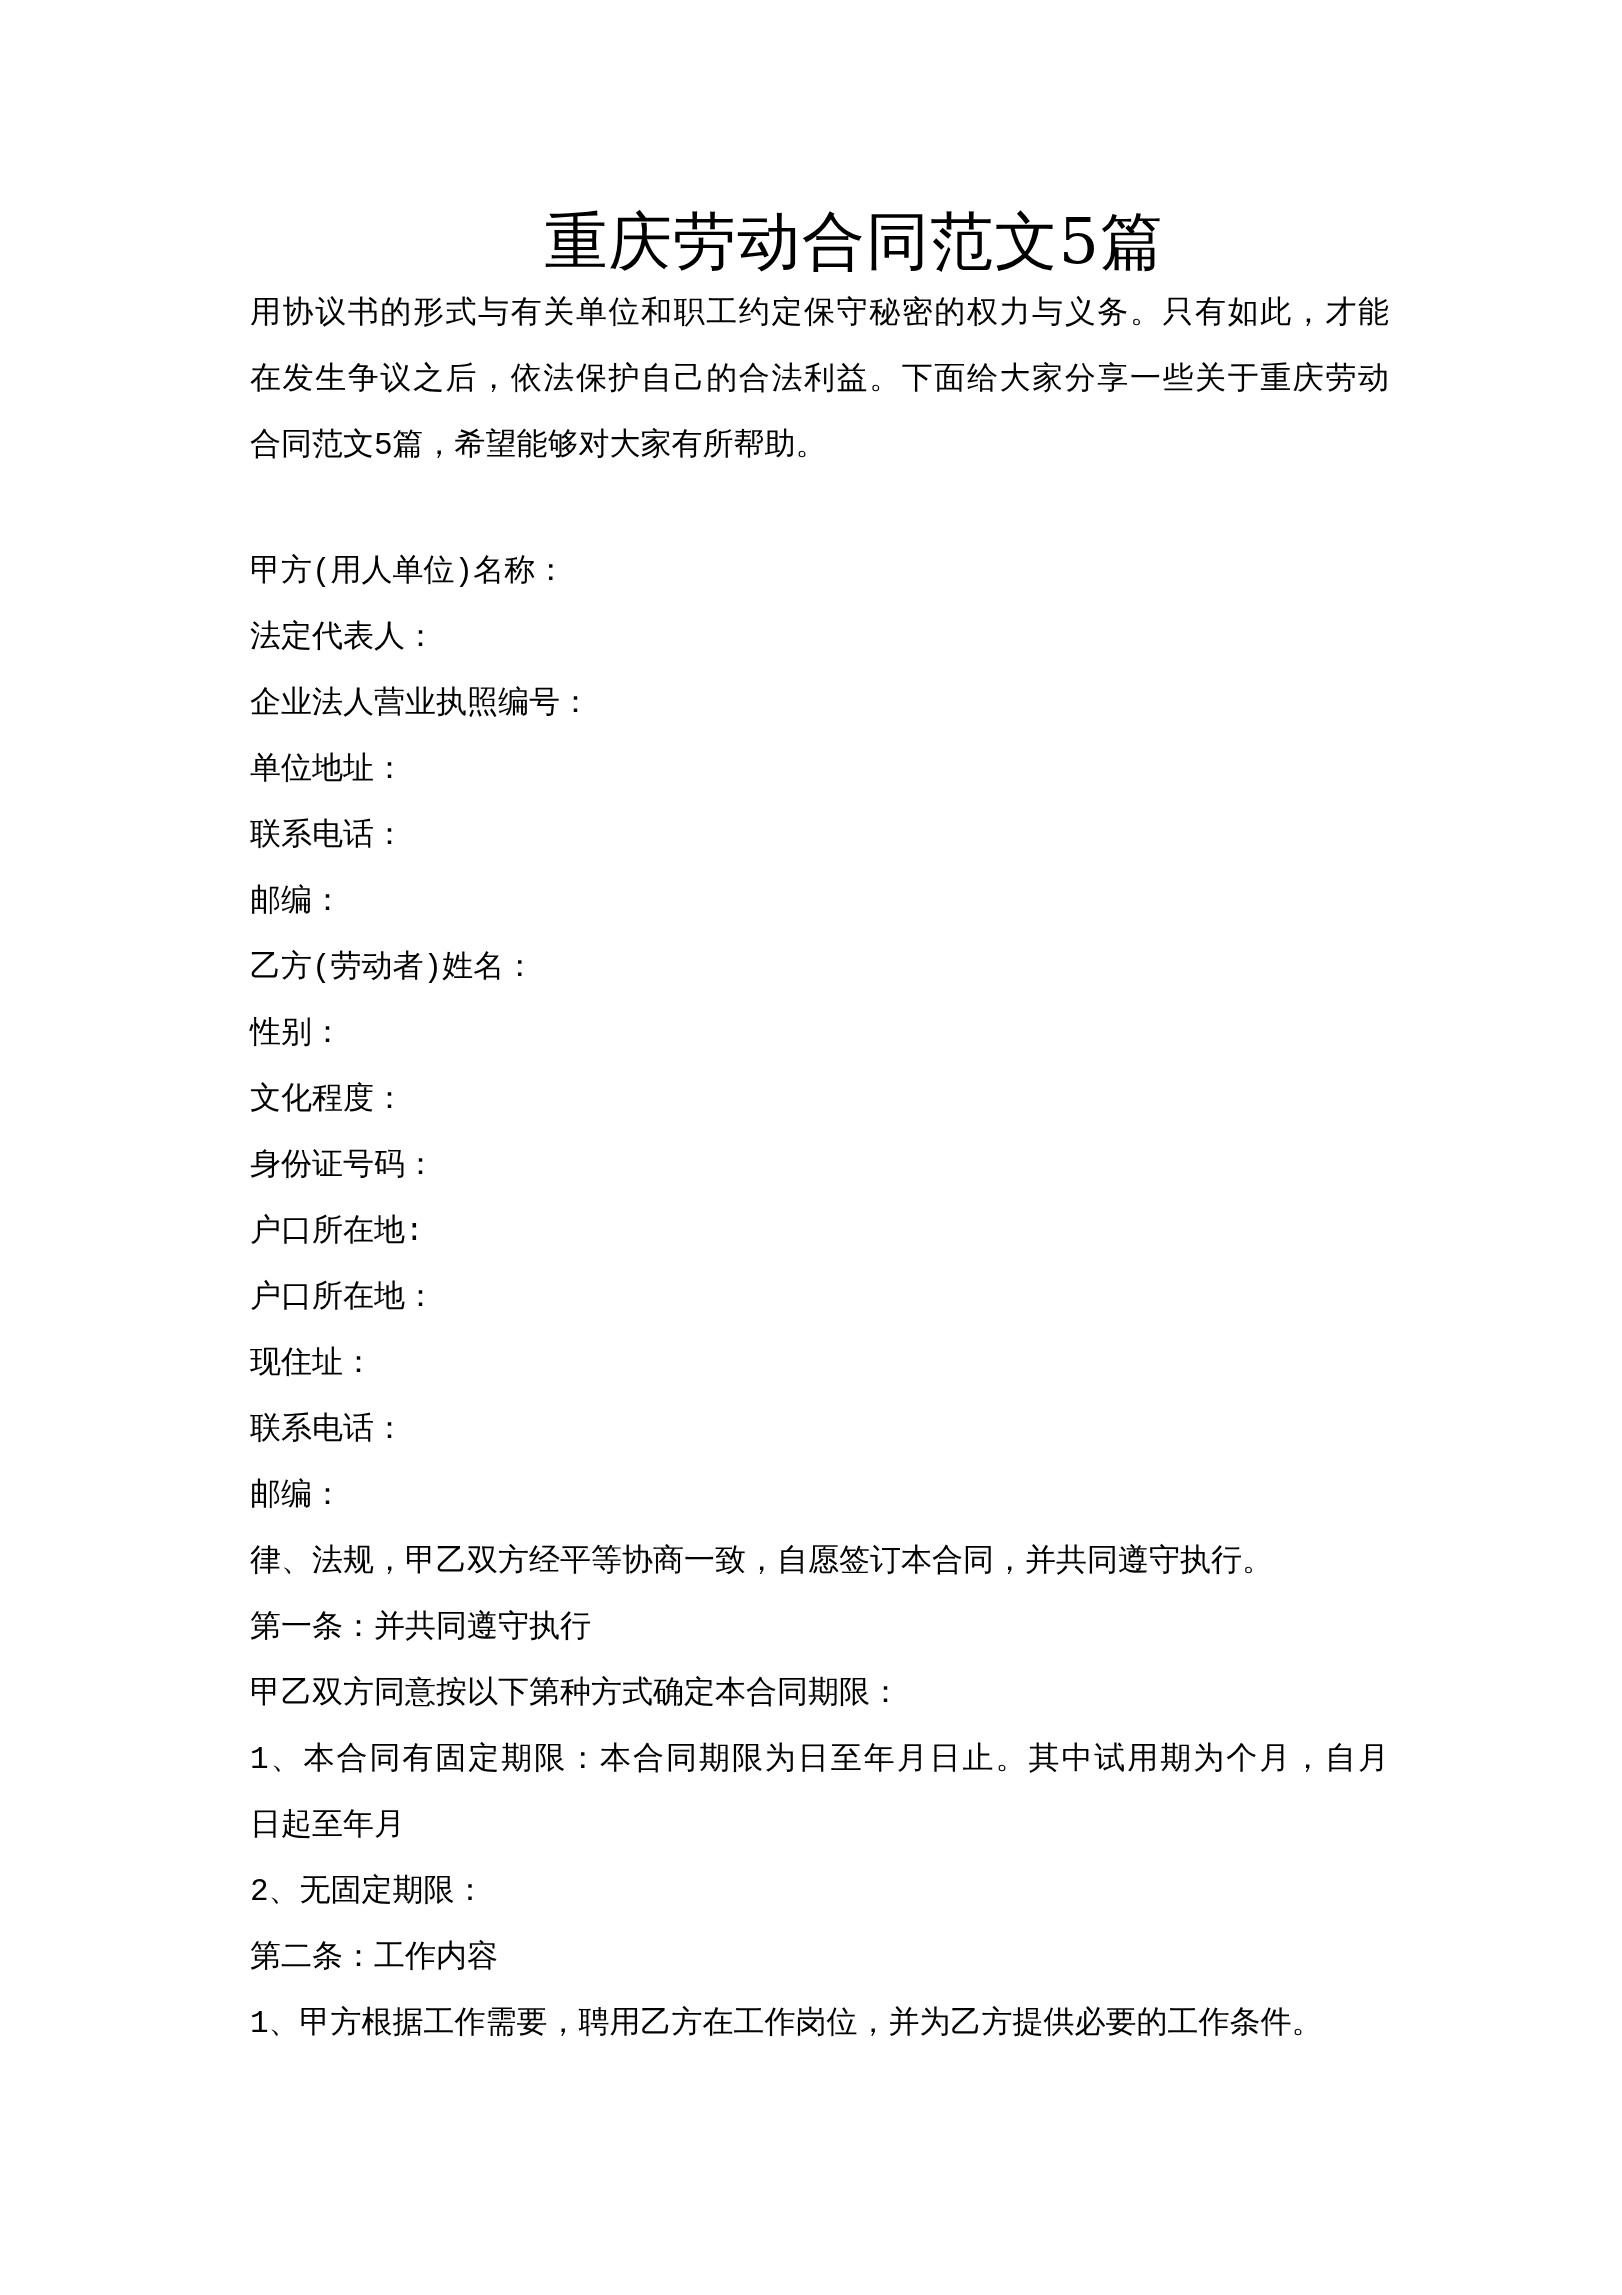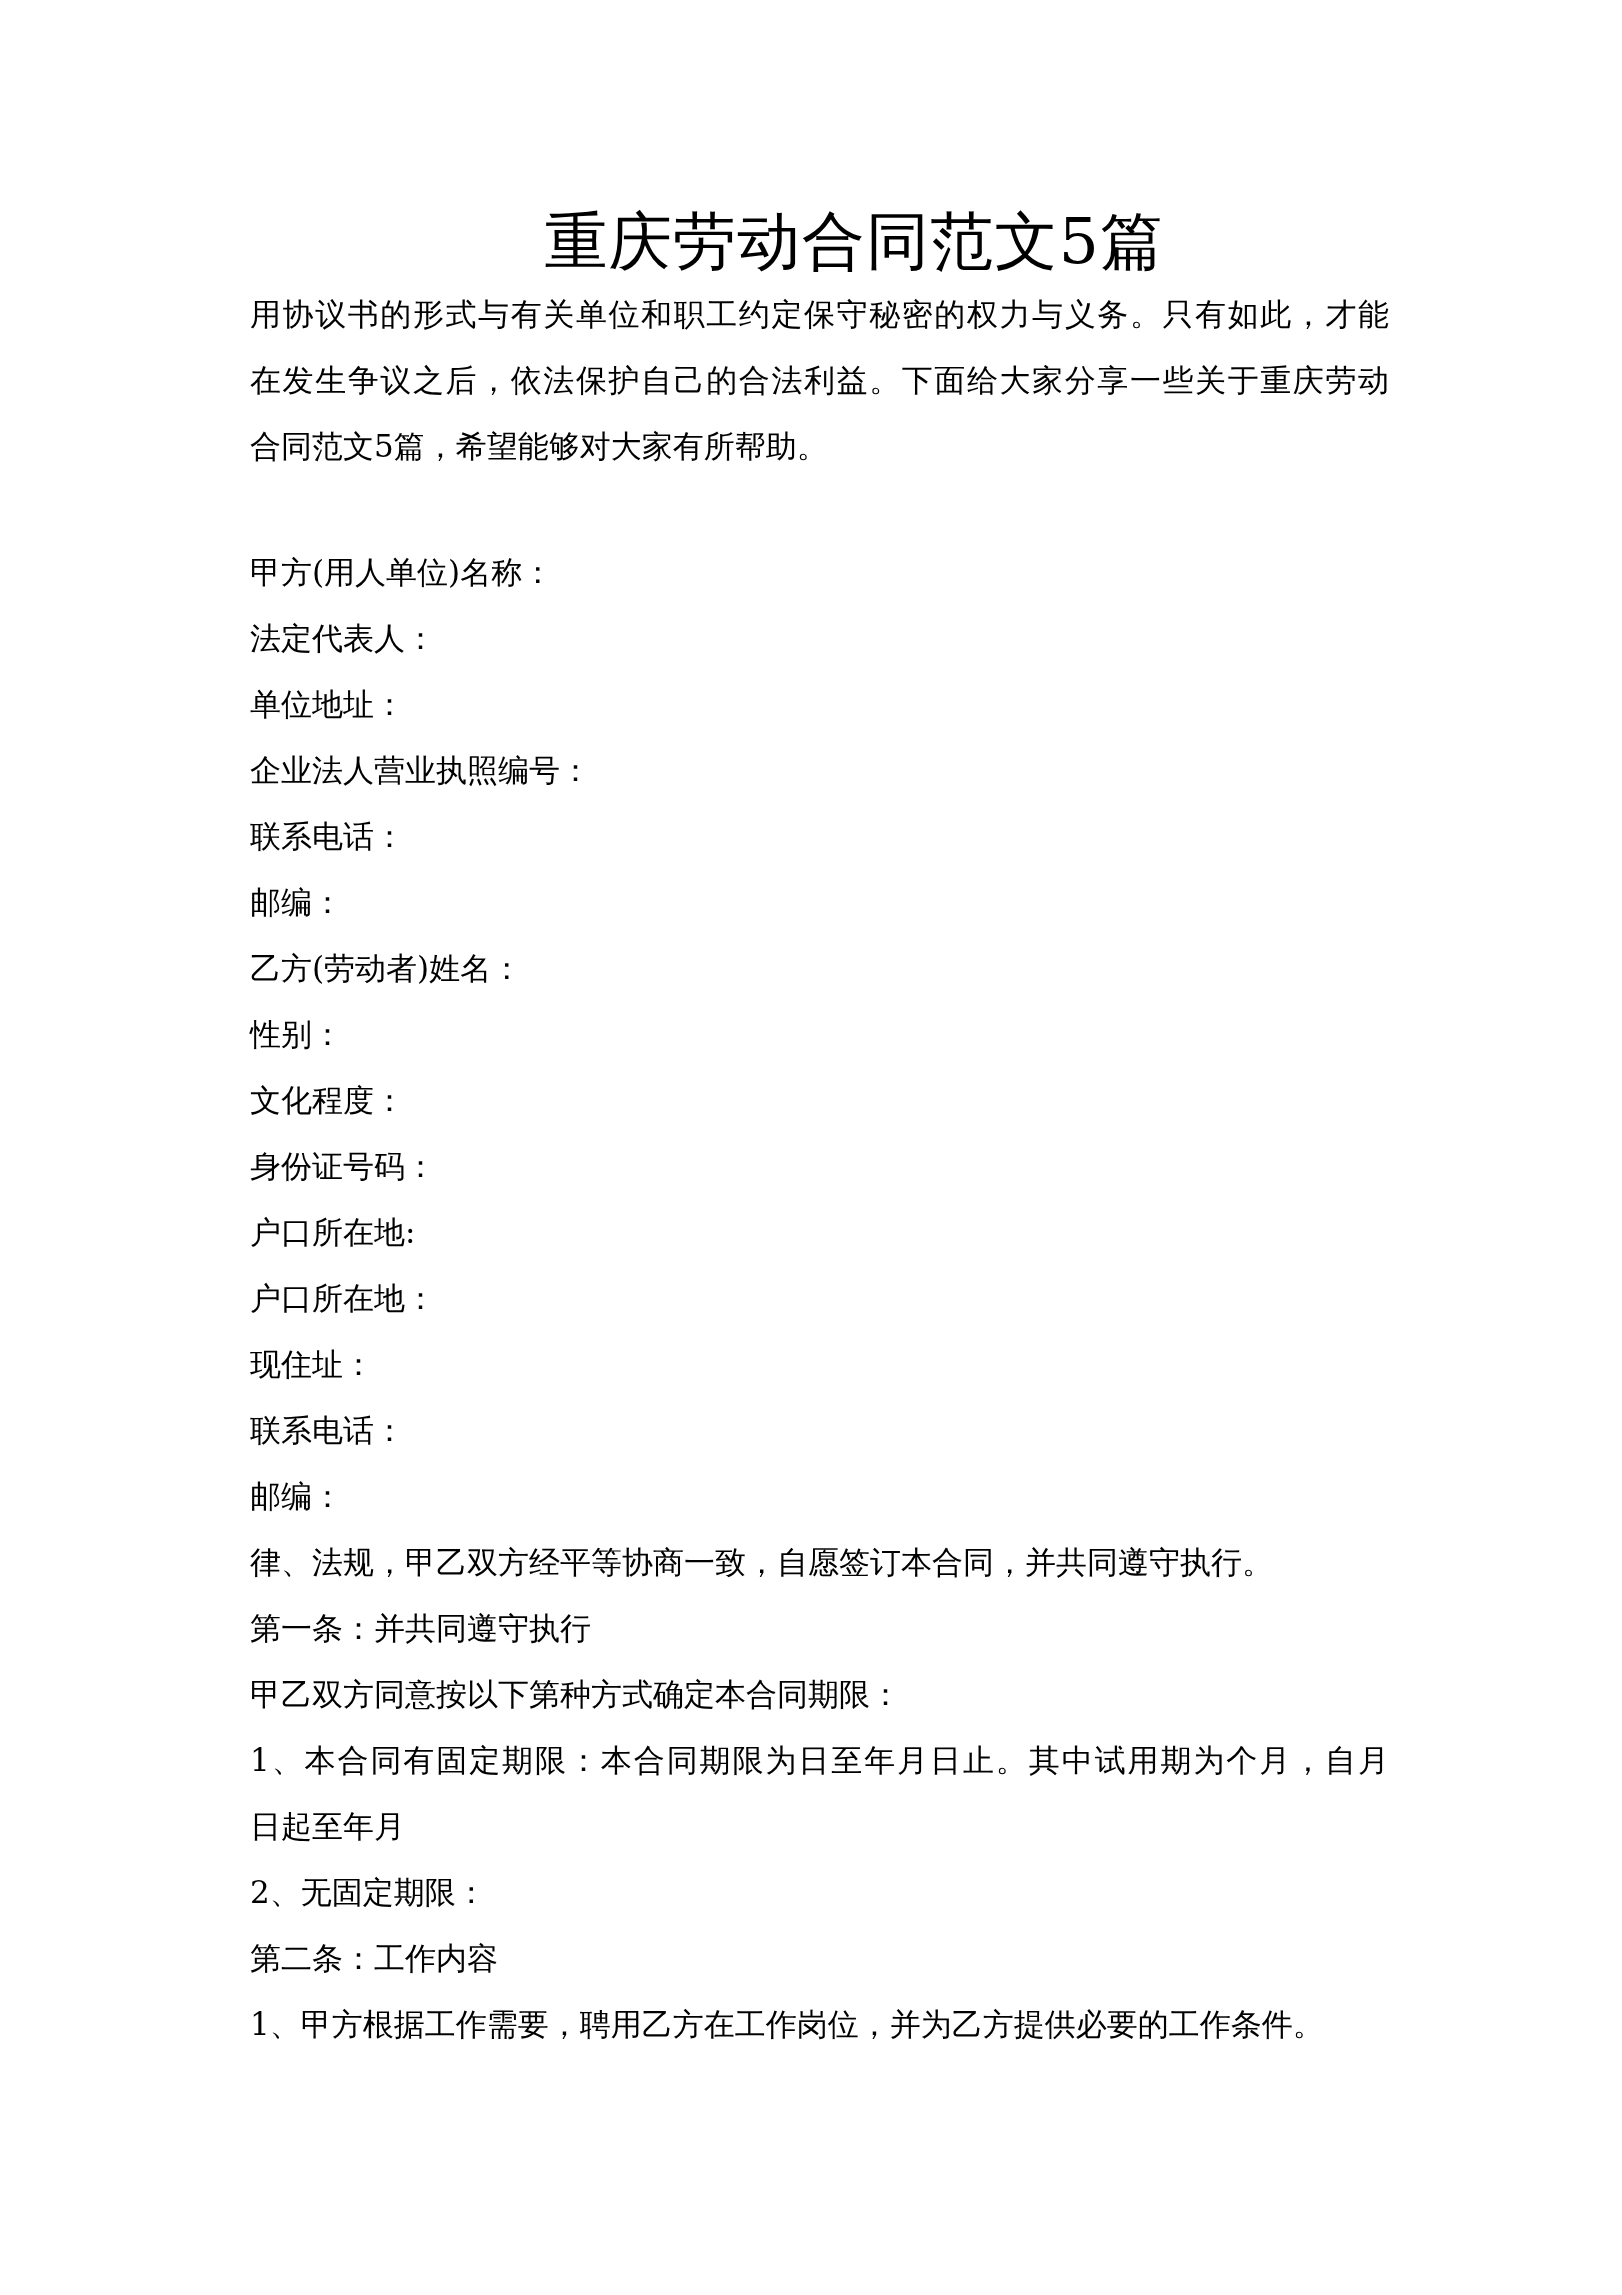--- a/index.html
+++ b/index.html
@@ -2,41 +2,41 @@
 <html style="font-size:10.5px"><head>
 <meta charset="utf-8">
 <style>
   html, body { margin: 0; padding: 0; background: #ffffff; }
   body { width: 1623px; height: 2295px; position: relative; overflow: hidden;
          font-family: "DejaVu Serif", "Liberation Serif", serif; color: #000000; }
   .page { position: absolute; left: 0; top: 0; width: 1623px; height: 2295px; background: #ffffff; }
   .title { position: absolute; left: 0; width: 1623px; top: 202px; text-align: center;
            font-size: 63px; line-height: 79px; letter-spacing: 1.3px; padding-left: 43px; }
   .body { position: absolute; left: 250px; width: 1139px; top: 281px; }
-  .line { font-size: 31px; line-height: 66px; height: 66px; white-space: nowrap; }
+  .line { font-size: 31px; line-height: 66px; height: 66px; white-space: nowrap; font-family: Liberation Mono, monospace; }
   .justify { text-align: justify; text-align-last: justify; }
   .gap { height: 60px; }
 </style>
 </head>
 <body>
 
 <div class="page">
   <div class="title">重庆劳动合同范文5篇</div>
 
   <div class="body">
     <div class="line justify">用协议书的形式与有关单位和职工约定保守秘密的权力与义务。只有如此，才能</div>
     <div class="line justify">在发生争议之后，依法保护自己的合法利益。下面给大家分享一些关于重庆劳动</div>
     <div class="line">合同范文5篇，希望能够对大家有所帮助。</div>
 
     <div class="gap"></div>
 
     <div class="line">甲方(用人单位)名称：</div>
     <div class="line">法定代表人：</div>
+    <div class="line">企业法人营业执照编号：</div>
     <div class="line">单位地址：</div>
-    <div class="line">企业法人营业执照编号：</div>
     <div class="line">联系电话：</div>
     <div class="line">邮编：</div>
 
     <div class="line">乙方(劳动者)姓名：</div>
     <div class="line">性别：</div>
     <div class="line">文化程度：</div>
     <div class="line">身份证号码：</div>
     <div class="line">户口所在地:</div>
     <div class="line">户口所在地：</div>
     <div class="line">现住址：</div>

